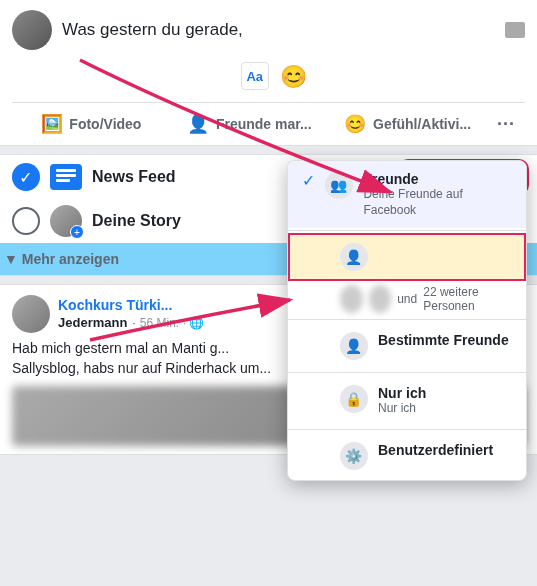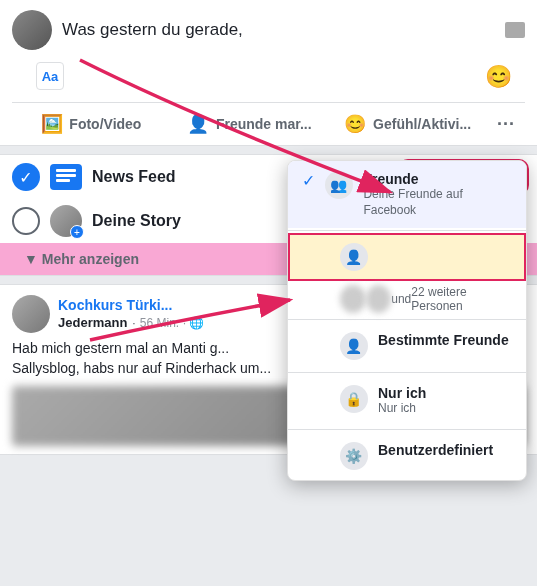--- a/index.html
+++ b/index.html
@@ -180,22 +180,22 @@
     }
     .story-label {
       font-size: 16px;
       font-weight: 600;
       color: #1d2129;
       flex: 1;
     }
 
     
     .show-more-row {
-      padding: 8px 24px;
-      background: #f9a8d4;
+      padding: 8px 4px;
+      background: #7dd3fc;
     }
     .show-more-btn {
       background: none;
       border: none;
       font-size: 14px;
       font-weight: 600;
       color: #606770;
       cursor: pointer;
       display: flex;
       align-items: center;
@@ -302,20 +302,21 @@
       flex-shrink: 0;
     }
     .dropdown-divider {
       height: 1px;
       background: #dddfe2;
       margin: 2px 0;
     }
     .blurred-row {
       display: flex;
       align-items: center;
+      gap: 6px;
       padding: 4px 14px 4px 52px;
     }
     .blurred-avatar {
       width: 28px;
       height: 28px;
       border-radius: 50%;
       background: #ccc;
       filter: blur(3px);
     }
     .blurred-text-normal {
@@ -355,21 +356,21 @@
 
 <div class="post-area">
   <div class="post-input-row">
     <div class="avatar-small">
       <div class="avatar-small-img"></div>
     </div>
     <div class="post-placeholder">Was gestern du gerade,</div>
     <div style="width:20px;height:16px;background:#aaa;border-radius:2px;flex-shrink:0;"></div>
   </div>
 
-  <div style="display:flex;align-items:center;justify-content:space-between;padding:0 12px 6px 12px;">
+  <div style="display:flex;align-items:center;justify-content:center;padding:0 12px 6px 12px;">
     <div class="aa-icon">Aa</div>
     <div style="font-size:22px;color:#f7c948;cursor:pointer;">😊</div>
   </div>
 
   <div class="post-actions">
     <button class="post-action-btn">
       <span style="color:#45bd62;font-size:18px;">🖼️</span>
       <span>Foto/Video</span>
     </button>
     <button class="post-action-btn">

